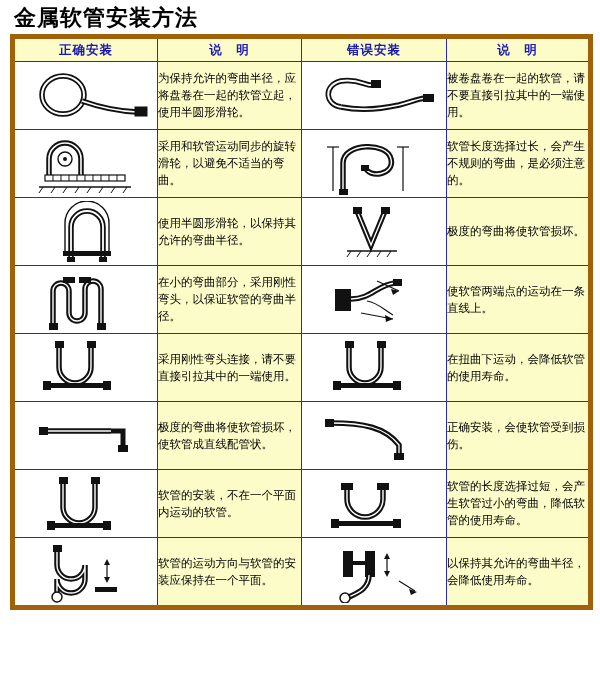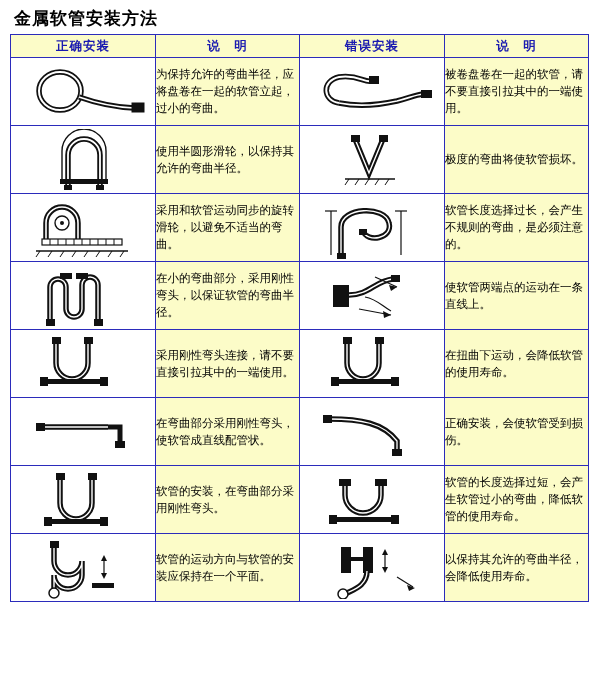--- a/index.html
+++ b/index.html
@@ -14,32 +14,32 @@
     overflow: hidden;
   }
   .page {
     width: 600px;
     height: 698px;
     position: relative;
     box-sizing: border-box;
     padding: 6px 10px 0 10px;
   }
   .page-title {
-    font-size: 17px;
+    font-size: 22px;
     font-weight: bold;
     color: #000;
     letter-spacing: 1px;
     margin: 2px 0 6px 4px;
     line-height: 20px;
   }
   table.spec {
     border-collapse: collapse;
     width: 578px;
     table-layout: fixed;
-    border: 1px solid #a16207;
+    border: 5px solid #a16207;
     font-family: Liberation Serif, serif;
   }
   table.spec td, table.spec th {
     border: 1px solid #2b2bbb;
     padding: 0;
     vertical-align: middle;
   }
   thead th {
     background: #fcfcc8;
     color: #1a1ab0;
@@ -103,69 +103,34 @@
           <svg class="fig" width="135" height="62" viewBox="0 0 135 62">
             <g class="ln th">
               <ellipse cx="44" cy="30" rx="21" ry="19" class="hose" stroke-width="7"></ellipse>
               <ellipse cx="44" cy="30" rx="21" ry="19" fill="none" stroke="#fff" stroke-width="2"></ellipse>
               <path d="M63 36 C80 42 95 46 118 47" class="hose" stroke-width="6"></path>
               <path d="M63 36 C80 42 95 46 118 47" fill="none" stroke="#fff" stroke-width="1.6"></path>
               <rect x="116" y="42" width="12" height="9" fill="#111"></rect>
             </g>
           </svg>
         </td>
-        <td class="cell-txt">为保持允许的弯曲半径，应将盘卷在一起的软管立起，过小的弯曲。</td>
+        <td class="cell-txt">为保持允许的弯曲半径，应将盘卷在一起的软管立起，使用半圆形滑轮。</td>
         <td class="cell-img">
           <svg class="fig" width="135" height="62" viewBox="0 0 135 62">
             <g>
               <path d="M34 42 C18 40 16 20 34 16 C52 13 60 22 66 20" class="hose" stroke-width="7"></path>
               <path d="M34 42 C18 40 16 20 34 16 C52 13 60 22 66 20" fill="none" stroke="#fff" stroke-width="2"></path>
               <path d="M34 42 C54 46 74 44 92 40 C104 37 110 34 118 33" class="hose" stroke-width="6"></path>
               <path d="M34 42 C54 46 74 44 92 40 C104 37 110 34 118 33" fill="none" stroke="#fff" stroke-width="1.6"></path>
               <rect x="64" y="15" width="10" height="8" fill="#111"></rect>
               <rect x="116" y="29" width="11" height="8" fill="#111"></rect>
             </g>
           </svg>
         </td>
         <td class="cell-txt">被卷盘卷在一起的软管，请不要直接引拉其中的一端使用。</td>
-      </tr>
-
-      <tr>
-        <td class="cell-img">
-          <svg class="fig" width="135" height="62" viewBox="0 0 135 62">
-            <g>
-              <path d="M52 56 L52 26 A16 16 0 0 1 84 26 L84 56" class="hose" stroke-width="6"></path>
-              <path d="M52 56 L52 26 A16 16 0 0 1 84 26 L84 56" fill="none" stroke="#fff" stroke-width="1.8"></path>
-              <path d="M46 22 A22 22 0 0 1 90 22" fill="none" stroke="#111" stroke-width="1.4"></path>
-              <line x1="46" y1="22" x2="46" y2="50" stroke="#111" stroke-width="1.4"></line>
-              <line x1="90" y1="22" x2="90" y2="50" stroke="#111" stroke-width="1.4"></line>
-              <rect x="44" y="50" width="48" height="5" fill="#111"></rect>
-              <rect x="48" y="56" width="8" height="5" fill="#111"></rect>
-              <rect x="80" y="56" width="8" height="5" fill="#111"></rect>
-            </g>
-          </svg>
-        </td>
-        <td class="cell-txt">使用半圆形滑轮，以保持其允许的弯曲半径。</td>
-        <td class="cell-img">
-          <svg class="fig" width="135" height="62" viewBox="0 0 135 62">
-            <g>
-              <path d="M50 10 L64 44 L78 10" class="hose" stroke-width="5"></path>
-              <path d="M50 10 L64 44 L78 10" fill="none" stroke="#fff" stroke-width="1.4"></path>
-              <rect x="46" y="6" width="9" height="7" fill="#111"></rect>
-              <rect x="74" y="6" width="9" height="7" fill="#111"></rect>
-              <line x1="40" y1="50" x2="90" y2="50" stroke="#111" stroke-width="1.4"></line>
-              <line x1="44" y1="50" x2="40" y2="56" stroke="#111" stroke-width="1"></line>
-              <line x1="54" y1="50" x2="50" y2="56" stroke="#111" stroke-width="1"></line>
-              <line x1="64" y1="50" x2="60" y2="56" stroke="#111" stroke-width="1"></line>
-              <line x1="74" y1="50" x2="70" y2="56" stroke="#111" stroke-width="1"></line>
-              <line x1="84" y1="50" x2="80" y2="56" stroke="#111" stroke-width="1"></line>
-            </g>
-          </svg>
-        </td>
-        <td class="cell-txt">极度的弯曲将使软管损坏。</td>
       </tr>
 
       <tr>
         <td class="cell-img">
           <svg class="fig" width="135" height="62" viewBox="0 0 135 62">
             <g>
               <path d="M30 42 L30 26 A16 16 0 0 1 62 26 L62 42" class="hose" stroke-width="5.5"></path>
               <path d="M30 42 L30 26 A16 16 0 0 1 62 26 L62 42" fill="none" stroke="#fff" stroke-width="1.6"></path>
               <circle cx="46" cy="26" r="7" fill="none" stroke="#111" stroke-width="1.4"></circle>
               <circle cx="46" cy="26" r="2" fill="#111"></circle>
@@ -210,20 +175,55 @@
             </g>
           </svg>
         </td>
         <td class="cell-txt">软管长度选择过长，会产生不规则的弯曲，是必须注意的。</td>
       </tr>
 
       <tr>
         <td class="cell-img">
           <svg class="fig" width="135" height="62" viewBox="0 0 135 62">
             <g>
+              <path d="M52 56 L52 26 A16 16 0 0 1 84 26 L84 56" class="hose" stroke-width="6"></path>
+              <path d="M52 56 L52 26 A16 16 0 0 1 84 26 L84 56" fill="none" stroke="#fff" stroke-width="1.8"></path>
+              <path d="M46 22 A22 22 0 0 1 90 22" fill="none" stroke="#111" stroke-width="1.4"></path>
+              <line x1="46" y1="22" x2="46" y2="50" stroke="#111" stroke-width="1.4"></line>
+              <line x1="90" y1="22" x2="90" y2="50" stroke="#111" stroke-width="1.4"></line>
+              <rect x="44" y="50" width="48" height="5" fill="#111"></rect>
+              <rect x="48" y="56" width="8" height="5" fill="#111"></rect>
+              <rect x="80" y="56" width="8" height="5" fill="#111"></rect>
+            </g>
+          </svg>
+        </td>
+        <td class="cell-txt">使用半圆形滑轮，以保持其允许的弯曲半径。</td>
+        <td class="cell-img">
+          <svg class="fig" width="135" height="62" viewBox="0 0 135 62">
+            <g>
+              <path d="M50 10 L64 44 L78 10" class="hose" stroke-width="5"></path>
+              <path d="M50 10 L64 44 L78 10" fill="none" stroke="#fff" stroke-width="1.4"></path>
+              <rect x="46" y="6" width="9" height="7" fill="#111"></rect>
+              <rect x="74" y="6" width="9" height="7" fill="#111"></rect>
+              <line x1="40" y1="50" x2="90" y2="50" stroke="#111" stroke-width="1.4"></line>
+              <line x1="44" y1="50" x2="40" y2="56" stroke="#111" stroke-width="1"></line>
+              <line x1="54" y1="50" x2="50" y2="56" stroke="#111" stroke-width="1"></line>
+              <line x1="64" y1="50" x2="60" y2="56" stroke="#111" stroke-width="1"></line>
+              <line x1="74" y1="50" x2="70" y2="56" stroke="#111" stroke-width="1"></line>
+              <line x1="84" y1="50" x2="80" y2="56" stroke="#111" stroke-width="1"></line>
+            </g>
+          </svg>
+        </td>
+        <td class="cell-txt">极度的弯曲将使软管损坏。</td>
+      </tr>
+
+      <tr>
+        <td class="cell-img">
+          <svg class="fig" width="135" height="62" viewBox="0 0 135 62">
+            <g>
               <path d="M34 58 L34 22 A8 8 0 0 1 50 22 L50 44 A8 8 0 0 0 66 44 L66 20 A8 8 0 0 1 82 20 L82 58" class="hose" stroke-width="5"></path>
               <path d="M34 58 L34 22 A8 8 0 0 1 50 22 L50 44 A8 8 0 0 0 66 44 L66 20 A8 8 0 0 1 82 20 L82 58" fill="none" stroke="#fff" stroke-width="1.4"></path>
               <rect x="30" y="54" width="9" height="7" fill="#111"></rect>
               <rect x="78" y="54" width="9" height="7" fill="#111"></rect>
               <rect x="44" y="8" width="12" height="6" fill="#111"></rect>
               <rect x="60" y="8" width="12" height="6" fill="#111"></rect>
             </g>
           </svg>
         </td>
         <td class="cell-txt">在小的弯曲部分，采用刚性弯头，以保证软管的弯曲半径。</td>
@@ -282,21 +282,21 @@
           <svg class="fig" width="135" height="62" viewBox="0 0 135 62">
             <g>
               <path d="M26 26 L92 26" class="hose" stroke-width="5"></path>
               <path d="M26 26 L92 26" fill="none" stroke="#fff" stroke-width="1.4"></path>
               <rect x="20" y="22" width="9" height="8" fill="#111"></rect>
               <path d="M92 26 L104 26 L104 42" fill="none" stroke="#111" stroke-width="5"></path>
               <rect x="99" y="40" width="10" height="7" fill="#111"></rect>
             </g>
           </svg>
         </td>
-        <td class="cell-txt">在弯曲部分采用刚性弯头，使软管成直线配管状。</td>
+        <td class="cell-txt">极度的弯曲将使软管损坏，使软管成直线配管状。</td>
         <td class="cell-img">
           <svg class="fig" width="135" height="62" viewBox="0 0 135 62">
             <g>
               <path d="M24 18 C56 18 78 22 92 40 L92 50" class="hose" stroke-width="4.5"></path>
               <path d="M24 18 C56 18 78 22 92 40 L92 50" fill="none" stroke="#fff" stroke-width="1.3"></path>
               <rect x="18" y="14" width="9" height="8" fill="#111"></rect>
               <rect x="87" y="48" width="10" height="7" fill="#111"></rect>
             </g>
           </svg>
         </td>
@@ -310,21 +310,21 @@
               <path d="M44 8 L44 34 A16 16 0 0 0 76 34 L76 8" class="hose" stroke-width="5"></path>
               <path d="M44 8 L44 34 A16 16 0 0 0 76 34 L76 8" fill="none" stroke="#fff" stroke-width="1.4"></path>
               <rect x="40" y="4" width="9" height="7" fill="#111"></rect>
               <rect x="72" y="4" width="9" height="7" fill="#111"></rect>
               <rect x="34" y="50" width="52" height="5" fill="#111"></rect>
               <rect x="28" y="48" width="8" height="9" fill="#111"></rect>
               <rect x="84" y="48" width="8" height="9" fill="#111"></rect>
             </g>
           </svg>
         </td>
-        <td class="cell-txt">软管的安装，在弯曲部分采用刚性弯头。</td>
+        <td class="cell-txt">软管的安装，不在一个平面内运动的软管。</td>
         <td class="cell-img">
           <svg class="fig" width="135" height="62" viewBox="0 0 135 62">
             <g>
               <path d="M40 14 L40 26 A18 18 0 0 0 76 26 L76 14" class="hose" stroke-width="5"></path>
               <path d="M40 14 L40 26 A18 18 0 0 0 76 26 L76 14" fill="none" stroke="#fff" stroke-width="1.4"></path>
               <rect x="34" y="10" width="12" height="7" fill="#111"></rect>
               <rect x="70" y="10" width="12" height="7" fill="#111"></rect>
               <rect x="30" y="48" width="58" height="5" fill="#111"></rect>
               <rect x="24" y="46" width="8" height="9" fill="#111"></rect>
               <rect x="86" y="46" width="8" height="9" fill="#111"></rect>

